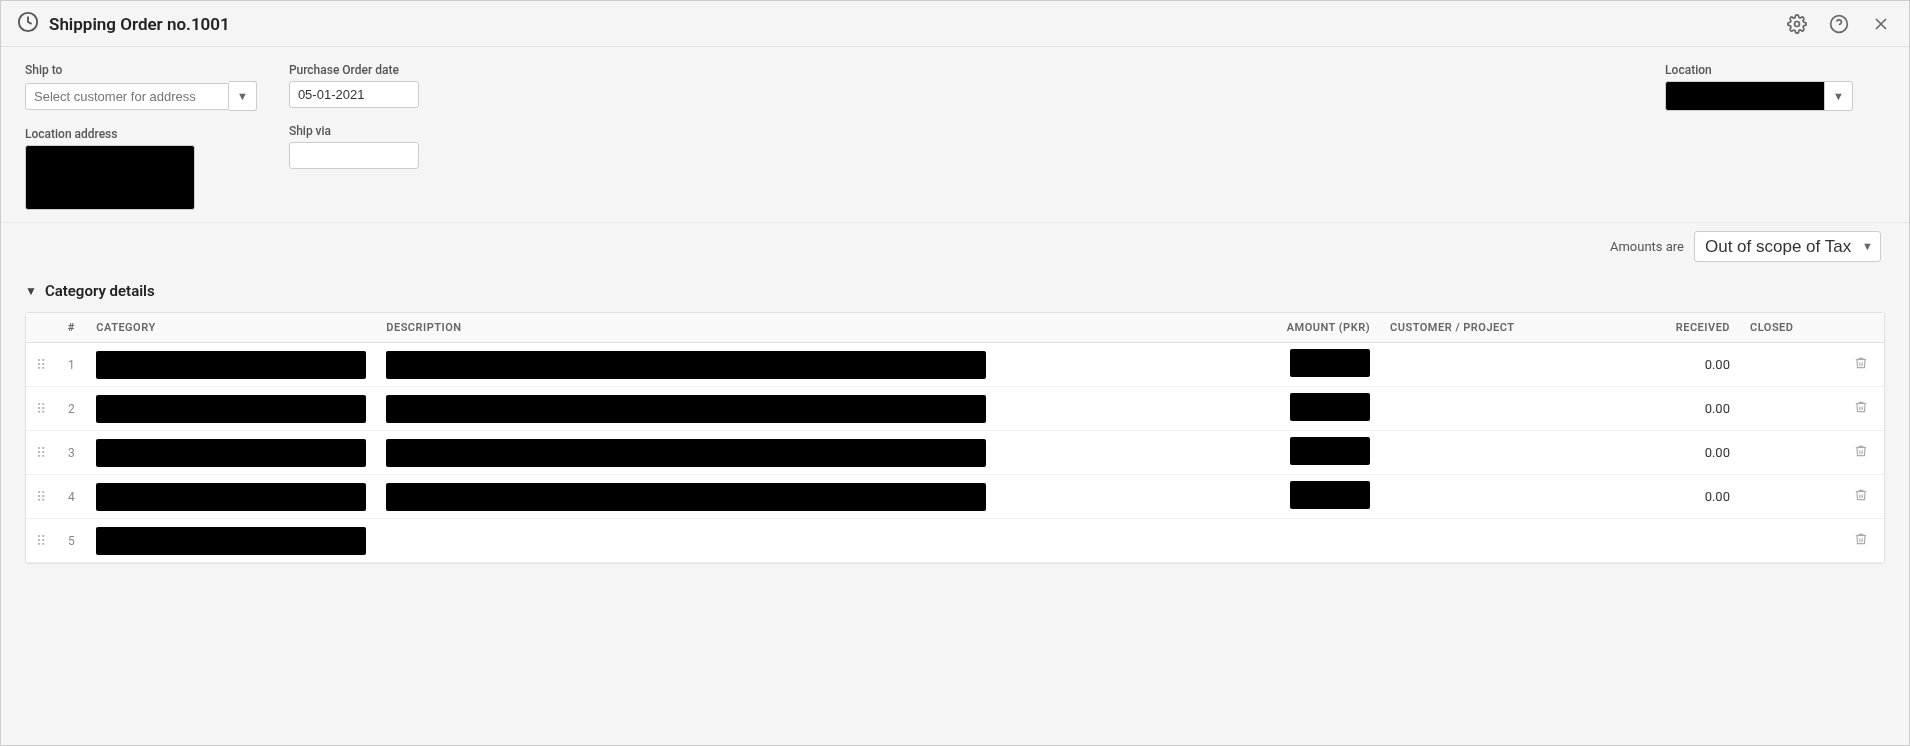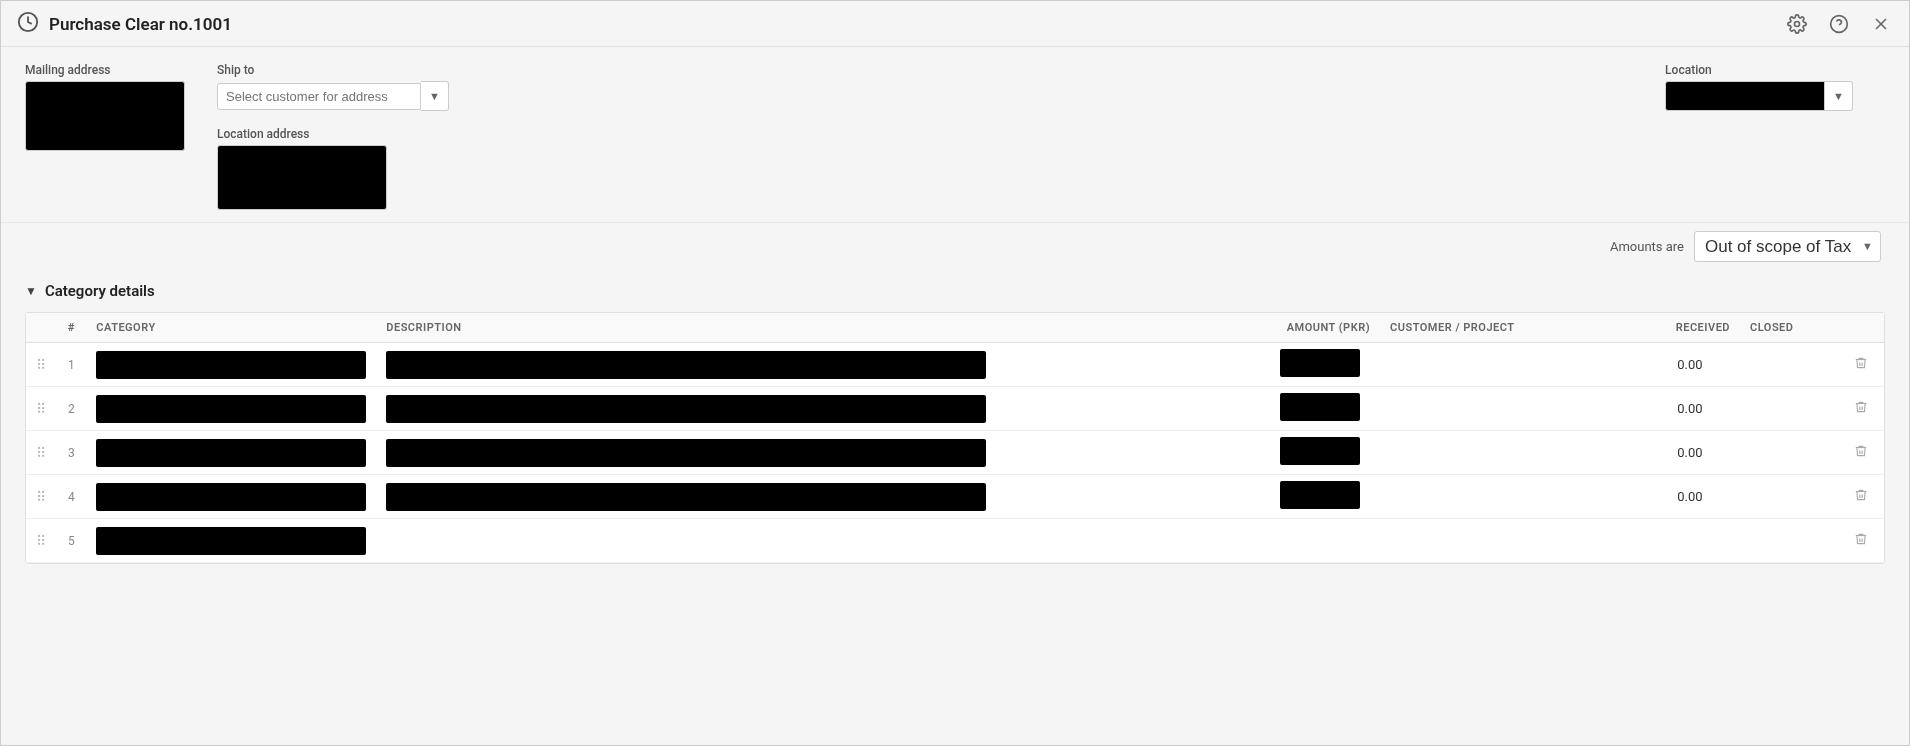--- a/index.html
+++ b/index.html
@@ -185,21 +185,21 @@
     tbody tr {
       border-bottom: 1px solid #f0f0f0;
       height: 44px;
     }
     tbody td {
       padding: 6px 10px;
       font-size: 13px;
       color: #333;
       vertical-align: middle;
     }
-    tbody td.right { text-align: center; }
+    tbody td.right { text-align: right; }
     tbody td.num { text-align: center; color: #888; font-size: 12px; }
     tbody td.drag { text-align: center; color: #bbb; font-size: 14px; cursor: grab; }
     .cell-black-rect {
       background: #000;
       border-radius: 2px;
     }
     .cell-black-lg {
       height: 28px;
       width: 100%;
     }
@@ -293,21 +293,21 @@
 <div class="window">
 
   <div class="title-bar">
     <div class="title-bar-left">
       <span>
         <svg width="22" height="22" viewBox="0 0 24 24" fill="none" stroke="#555" stroke-width="2">
           <circle cx="12" cy="12" r="10"></circle>
           <polyline points="12 6 12 12 16 14"></polyline>
         </svg>
       </span>
-      <span class="title-text">Purchase Clear no.1001</span>
+      <span class="title-text">Shipping Order no.1001</span>
     </div>
     <div class="title-bar-right">
       <button class="icon-btn" title="Settings">
         <svg width="20" height="20" viewBox="0 0 24 24" fill="none" stroke="currentColor" stroke-width="2">
           <circle cx="12" cy="12" r="3"></circle>
           <path d="M19.4 15a1.65 1.65 0 0 0 .33 1.82l.06.06a2 2 0 0 1-2.83 2.83l-.06-.06a1.65 1.65 0 0 0-1.82-.33 1.65 1.65 0 0 0-1 1.51V21a2 2 0 0 1-4 0v-.09A1.65 1.65 0 0 0 9 19.4a1.65 1.65 0 0 0-1.82.33l-.06.06a2 2 0 0 1-2.83-2.83l.06-.06A1.65 1.65 0 0 0 4.68 15a1.65 1.65 0 0 0-1.51-1H3a2 2 0 0 1 0-4h.09A1.65 1.65 0 0 0 4.6 9a1.65 1.65 0 0 0-.33-1.82l-.06-.06a2 2 0 0 1 2.83-2.83l.06.06A1.65 1.65 0 0 0 9 4.68a1.65 1.65 0 0 0 1-1.51V3a2 2 0 0 1 4 0v.09a1.65 1.65 0 0 0 1 1.51 1.65 1.65 0 0 0 1.82-.33l.06-.06a2 2 0 0 1 2.83 2.83l-.06.06A1.65 1.65 0 0 0 19.4 9a1.65 1.65 0 0 0 1.51 1H21a2 2 0 0 1 0 4h-.09a1.65 1.65 0 0 0-1.51 1z"></path>
         </svg>
       </button>
       <button class="icon-btn" title="Help">
         <svg width="20" height="20" viewBox="0 0 24 24" fill="none" stroke="currentColor" stroke-width="2">
@@ -320,38 +320,40 @@
         <svg width="20" height="20" viewBox="0 0 24 24" fill="none" stroke="currentColor" stroke-width="2">
           <line x1="18" y1="6" x2="6" y2="18"></line>
           <line x1="6" y1="6" x2="18" y2="18"></line>
         </svg>
       </button>
     </div>
   </div>
 
   <div class="form-row-top">
 
-    <div class="form-col">
-      <span class="form-label">Mailing address</span>
-      <div class="mailing-box"></div>
-    </div>
 
     <div class="form-col">
       <span class="form-label">Ship to</span>
       <div class="ship-to-wrap">
         <input type="text" class="ship-to-input" placeholder="Select customer for address" style="">
         <button class="ship-to-btn">
           <span style="font-size:11px; color:#666;">▼</span>
         </button>
       </div>
 
       <span class="form-label" style="margin-top:12px;">Location address</span>
       <div class="shipping-box"></div>
     </div>
 
+    <div class="form-col">
+      <span class="form-label">Purchase Order date</span>
+      <input type="text" class="form-input" style="width: 130px;" value="05-01-2021">
+      <span class="form-label" style="margin-top:12px;">Ship via</span>
+      <input type="text" class="form-input" style="width: 130px;">
+    </div>
 
     <div class="form-col form-col-right">
       <span class="form-label">Location</span>
       <div class="location-select-wrap">
         <div class="loc-value"></div>
         <button class="location-dropdown-btn">
           <span style="font-size:11px;color:#666;">▼</span>
         </button>
       </div>
     </div>

